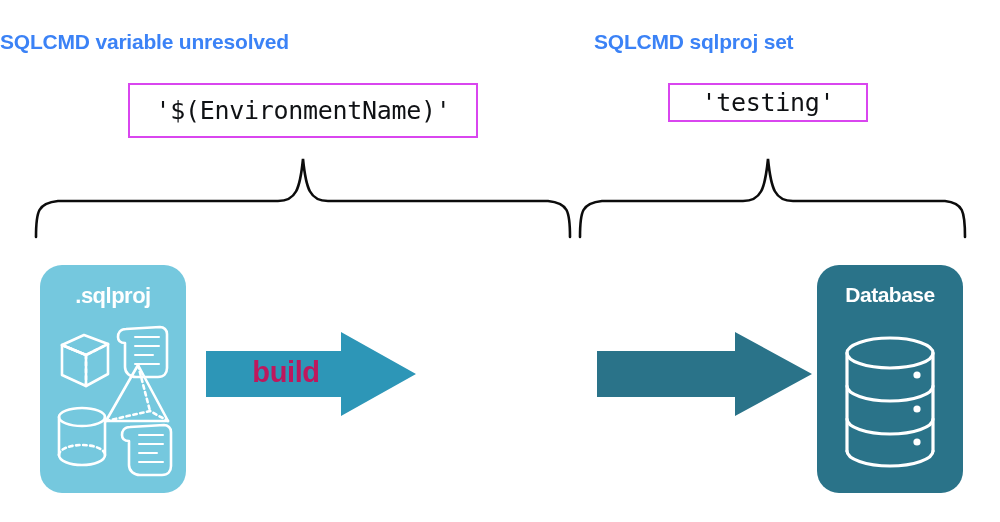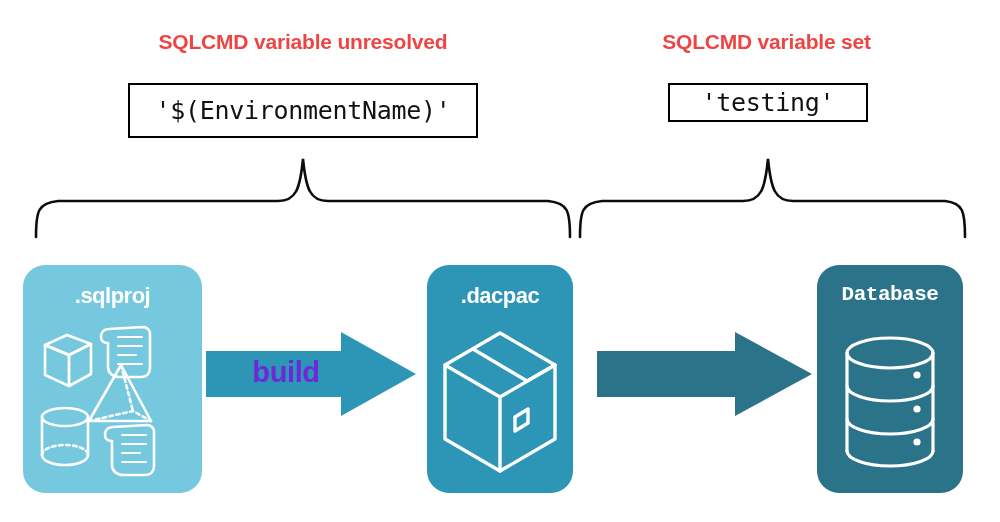--- a/index.html
+++ b/index.html
@@ -22,33 +22,33 @@
     width: 1000px;
     height: 522px;
   }
 
   
   .heading {
     position: absolute;
     font-family: "Liberation Sans", sans-serif;
     font-weight: bold;
     font-size: 21px;
-    color: #ef4444;
+    color: #3b82f6;
     letter-spacing: -0.2px;
-    text-align: center;
+    text-align: left;
     white-space: nowrap;
   }
   #heading-left  { left: 0;   top: 30px; width: 606px; }
   #heading-right { left: 594px; top: 30px; width: 345px; }
 
   
   .value-box {
     position: absolute;
     box-sizing: border-box;
-    border: 2px solid #000000;
+    border: 2px solid #d946ef;
     background: #ffffff;
     display: flex;
     align-items: center;
     justify-content: center;
     font-family: "DejaVu Sans Mono", monospace;
     font-size: 25px;
     color: #0f1114;
     letter-spacing: -0.3px;
     white-space: nowrap;
   }
@@ -67,38 +67,38 @@
 
   
   .card {
     position: absolute;
     top: 265px;
     width: 146px;
     height: 228px;
     border-radius: 22px;
     overflow: hidden;
   }
-  #card-sqlproj  { left: 23px;  background: #75C8DE; padding-left: 33px; }
+  #card-sqlproj  { left: 40px;  background: #75C8DE; }
   #card-dacpac   { left: 427px; background: #2D96B7; }
   #card-database { left: 817px; background: #2A7389; }
 
   .card-title {
     position: absolute;
     left: 0;
     top: 18px;
     width: 100%;
     text-align: center;
     color: #ffffff;
     font-family: "Liberation Sans", sans-serif;
     font-weight: bold;
     font-size: 22px;
     letter-spacing: -0.5px;
     white-space: nowrap;
   }
-  #card-database .card-title { font-size: 21px; font-family: Liberation Mono, monospace; }
+  #card-database .card-title { font-size: 21px; }
 
   .card-art {
     position: absolute;
     left: 0;
     top: 48px;
     width: 146px;
     height: 178px;
   }
 
   
@@ -106,39 +106,39 @@
     position: absolute;
     top: 332px;
     height: 84px;
   }
   #arrow-build  { left: 206px; width: 210px; }
   #arrow-deploy { left: 597px; width: 215px; }
 
   .arrow-label {
     position: absolute;
     top: 356px;
-    color: #6d28d9;
+    color: #be185d;
     font-family: "Liberation Sans", sans-serif;
     font-weight: bold;
     font-size: 29px;
     letter-spacing: -0.4px;
     white-space: nowrap;
     pointer-events: none;
   }
   #arrow-build-label  { left: 206px; width: 160px; text-align: center; }
   #arrow-deploy-label { left: 597px; width: 175px; text-align: center; }
 </style>
 </head>
 <body>
 
 <div class="stage">
 
   <div class="heading" id="heading-left">SQLCMD variable unresolved</div>
 
-  <div class="heading" id="heading-right">SQLCMD variable set</div>
+  <div class="heading" id="heading-right">SQLCMD sqlproj set</div>
 
   <div class="value-box" id="value-box-left">'$(EnvironmentName)'</div>
 
   <div class="value-box" id="value-box-right">'testing'</div>
 
   <svg class="brace-svg" viewBox="0 0 1000 100">
 
     <path fill="none" stroke="#0c0c0c" stroke-width="2.6" stroke-linecap="round" d="M 36,92
              C 36,66 38,58 58,56
              L 278,56
@@ -196,38 +196,20 @@
           <path d="M 99,122 L 123,122" stroke-width="2"></path>
           <path d="M 99,131 L 123,131" stroke-width="2"></path>
           <path d="M 99,140 L 117,140" stroke-width="2"></path>
           <path d="M 99,149 L 123,149" stroke-width="2"></path>
         </g>
 
       </g>
     </svg>
   </div>
 
-  <div class="card" id="card-dacpac">
-    <div class="card-title">.dacpac</div>
-    <svg class="card-art" viewBox="0 0 146 178">
-      <g fill="none" stroke="#ffffff" stroke-width="3.4" stroke-linejoin="round" stroke-linecap="round">
-
-        <path d="M 18,52 L 18,126 L 73,158 L 128,126 L 128,52 L 73,20 Z"></path>
-
-        <path d="M 73,84 L 73,158"></path>
-
-        <path d="M 18,52 L 73,84 L 128,52"></path>
-
-        <path d="M 46,36 L 100,68"></path>
-        <path d="M 100,68 L 128,52"></path>
-
-        <path d="M 88,104 L 101,96 L 101,110 L 88,118 Z"></path>
-      </g>
-    </svg>
-  </div>
 
   <div class="card" id="card-database">
     <div class="card-title">Database</div>
     <svg class="card-art" viewBox="0 0 146 178">
       <g fill="none" stroke="#ffffff" stroke-width="3.2" stroke-linejoin="round" stroke-linecap="round">
         <ellipse cx="73" cy="40" rx="43" ry="15"></ellipse>
         <path d="M 30,40 L 30,138"></path>
         <path d="M 116,40 L 116,138"></path>
         <path d="M 30,138 C 30,146 49,153 73,153 C 97,153 116,146 116,138"></path>
         <path d="M 30,73 C 30,81 49,88 73,88 C 97,88 116,81 116,73"></path>

